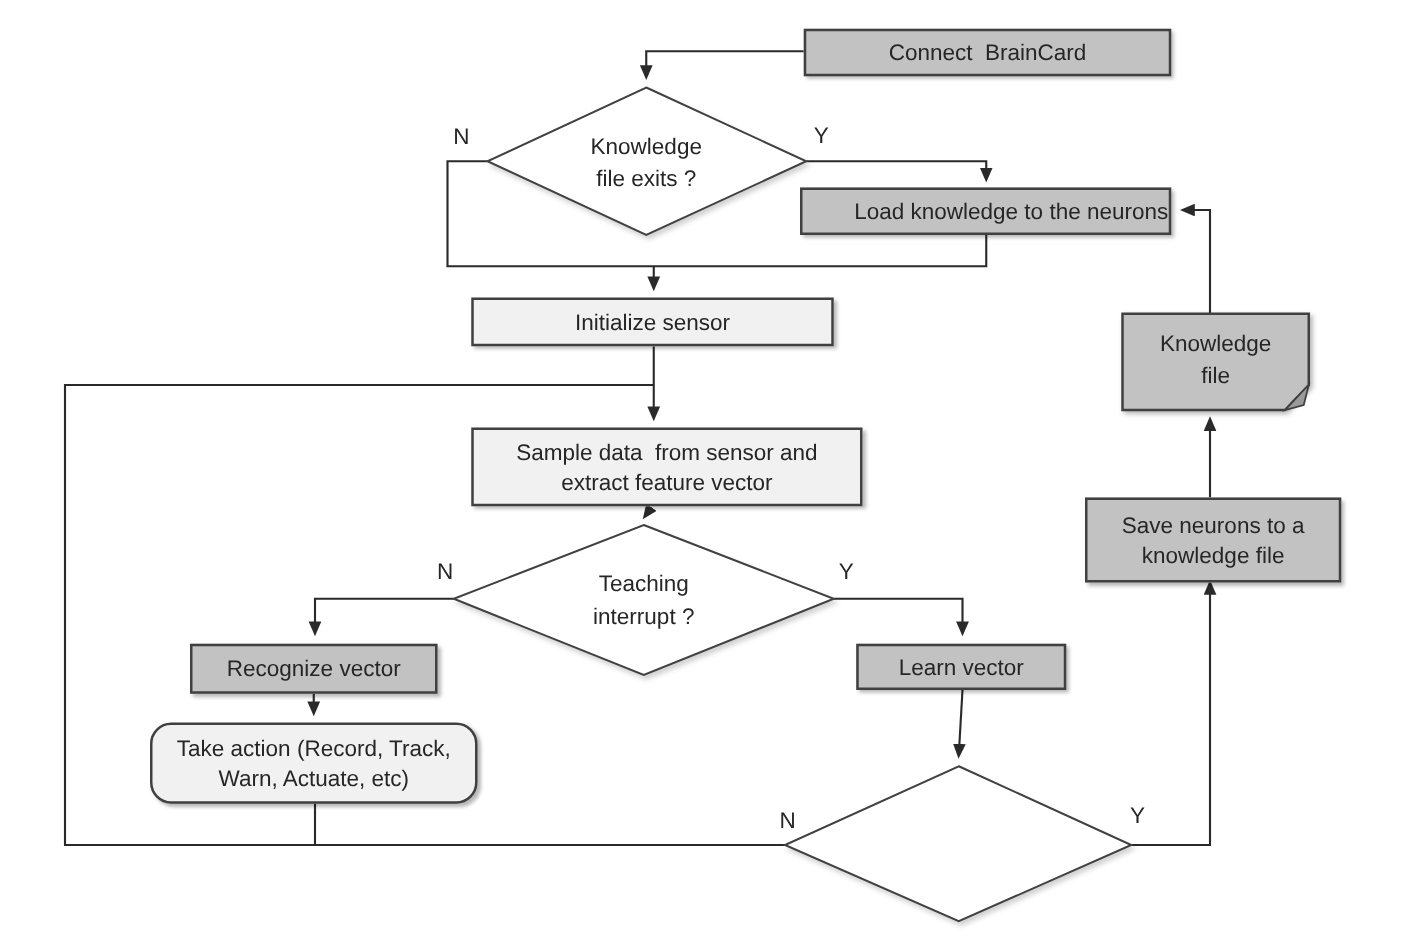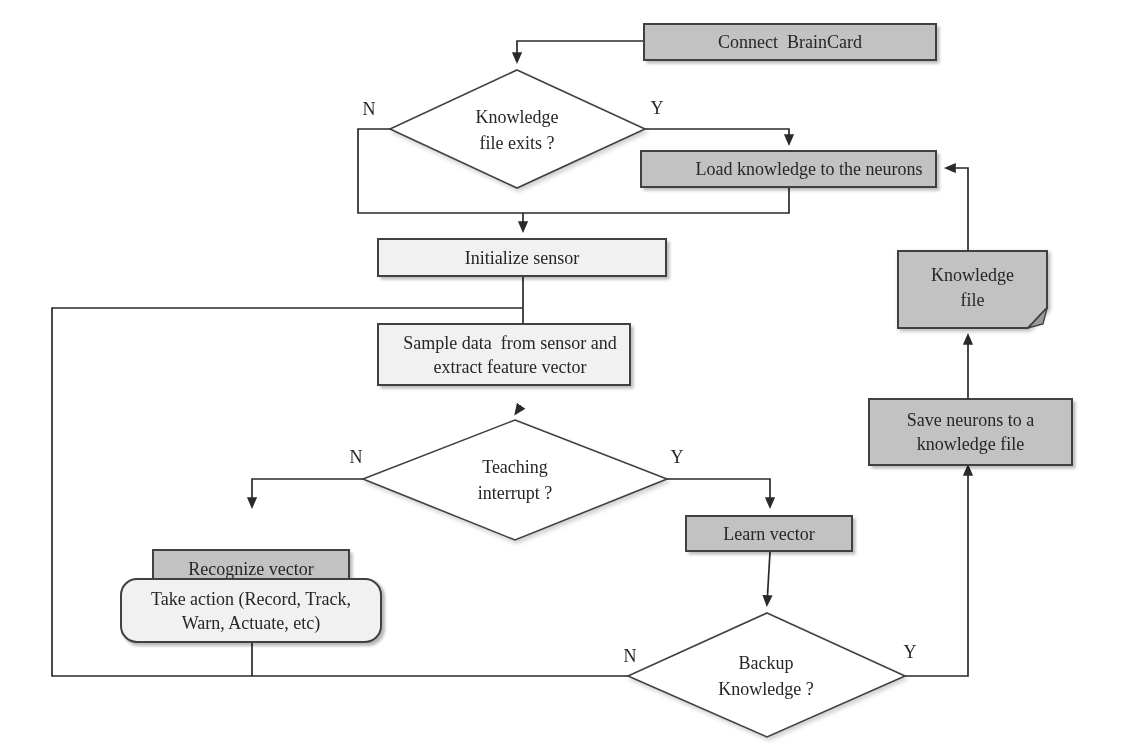--- a/index.html
+++ b/index.html
@@ -10,21 +10,21 @@
     --connector:#2a2a2a;
     --text:#262626;
     --decision-fill:#ffffff;
     --doc-fold-fill:#9a9a9a;
   }
   html,body{margin:0;padding:0;background:var(--background);}
   #canvas{
     position:relative;
     width:1131px;height:753px;
     background:var(--background);
-    font-family:Liberation Serif, serif;
+    font-family:Liberation Sans, sans-serif;
     color:var(--text);
     overflow:hidden;
   }
   #connector-layer{position:absolute;left:0;top:0;z-index:1;}
   #connector-layer path.flow{fill:none;stroke:var(--connector);stroke-width:1.7px;}
   #connector-layer marker path{fill:var(--connector);stroke:none;}
   .decision{fill:var(--decision-fill);stroke:var(--shape-border);stroke-width:1.6px;
     filter:drop-shadow(2px 3px 2px rgba(0,0,0,.18));}
   .doc-shape{fill:var(--process-gray-fill);stroke:var(--shape-border);stroke-width:2px;
     filter:drop-shadow(2.5px 2.5px 2px rgba(0,0,0,.3));}
@@ -91,41 +91,39 @@
     <path class="doc-shape" d="M898,251 H1047 V308 L1028,328 H898 Z"></path>
     <path class="doc-fold" d="M1047,308 C1040,315 1034,322 1028,328 L1043,324 Z"></path>
   </svg>
 
   <div class="box gray" style="left:643px;top:23px;width:294px;height:38px;">Connect  BrainCard</div>
 
   <div class="box gray" style="left:640px;top:150px;width:297px;height:38px;padding-left:41px;">Load knowledge to the neurons</div>
 
   <div class="box light" style="left:377px;top:238px;width:290px;height:39px;">Initialize sensor</div>
 
-  <div class="box light" style="left:377px;top:323px;width:254px;height:63px;padding-left:12px;">Sample data  from sensor and
+  <div class="box light" style="left:377px;top:342px;width:313px;height:63px;">Sample data  from sensor and
 extract feature vector</div>
 
-  <div class="box gray" style="left:152px;top:515px;width:198px;height:40px;margin-top:34px;">Recognize vector</div>
+  <div class="box gray" style="left:152px;top:515px;width:198px;height:40px;">Recognize vector</div>
 
   <div class="box light" style="left:120px;top:578px;width:262px;height:65px;border-radius:17px;">Take action (Record, Track,
 Warn, Actuate, etc)</div>
 
   <div class="box gray" style="left:685px;top:515px;width:168px;height:37px;">Learn vector</div>
 
   <div class="box gray" style="left:868px;top:398px;width:205px;height:68px;">Save neurons to a
 knowledge file</div>
 
   <div class="dlabel" style="left:417px;top:104px;">Knowledge
 file exits ?</div>
 
   <div class="dlabel" style="left:415px;top:454px;">Teaching
 interrupt ?</div>
 
-  <div class="dlabel" style="left:666px;top:650px;">Backup
-Knowledge ?</div>
 
   <div class="doc-label" style="left:898px;top:263px;width:149px;">Knowledge
 file</div>
 
   <div class="branch" style="left:369px;top:99px;">N</div>
   <div class="branch" style="left:657px;top:98px;">Y</div>
 
   <div class="branch" style="left:356px;top:447px;">N</div>
   <div class="branch" style="left:677px;top:447px;">Y</div>
 

